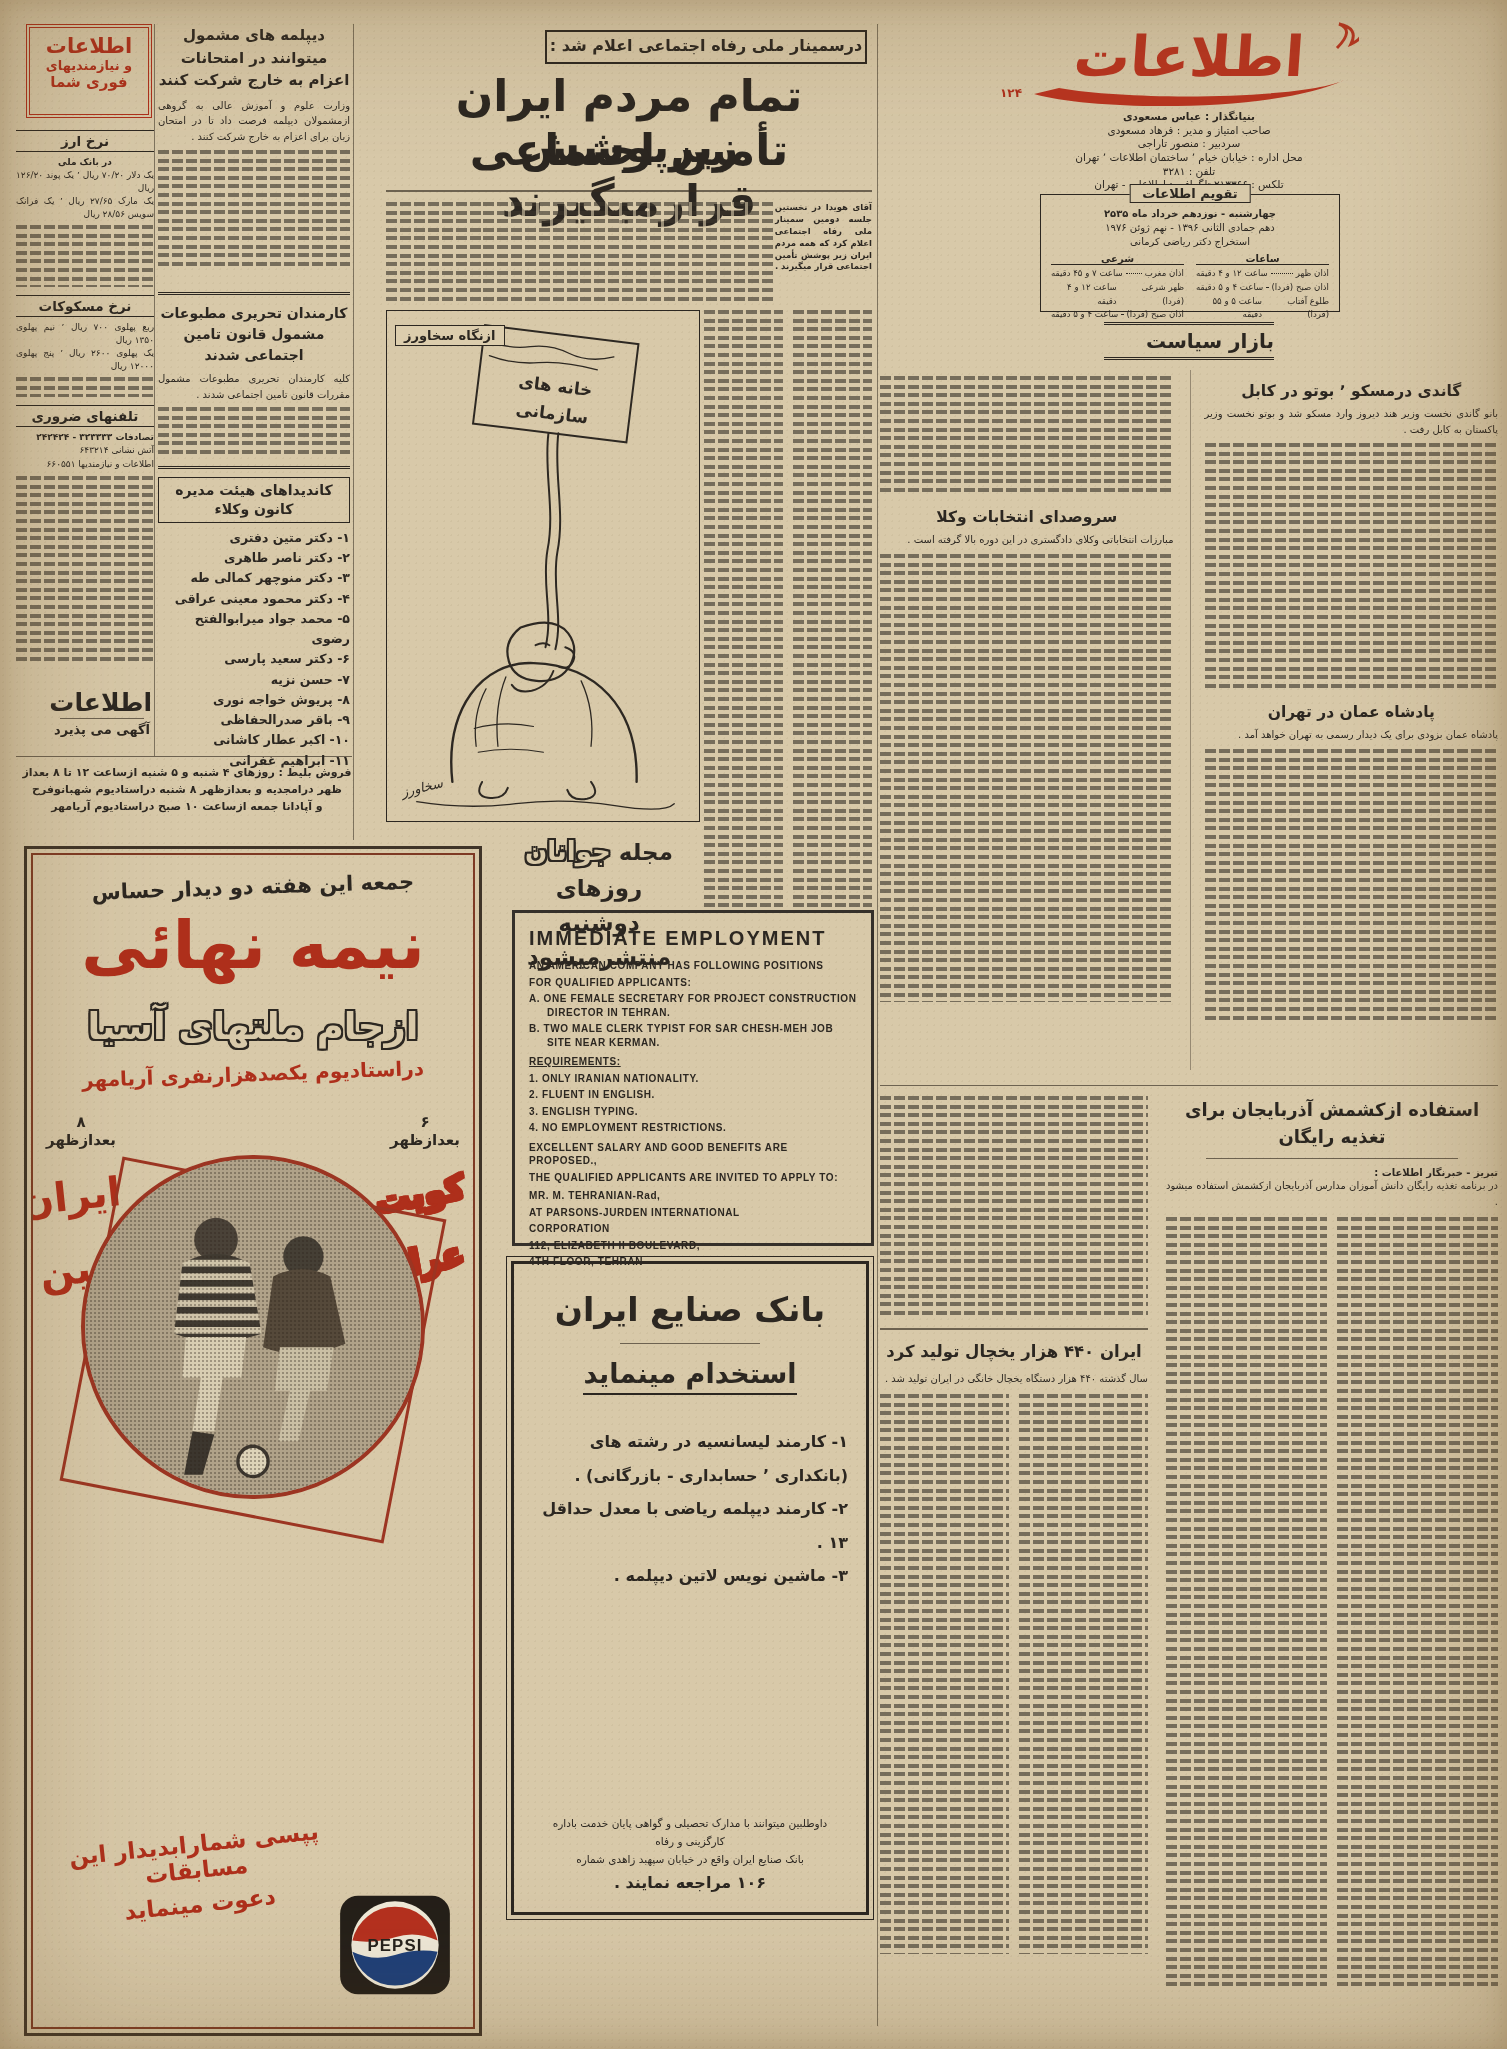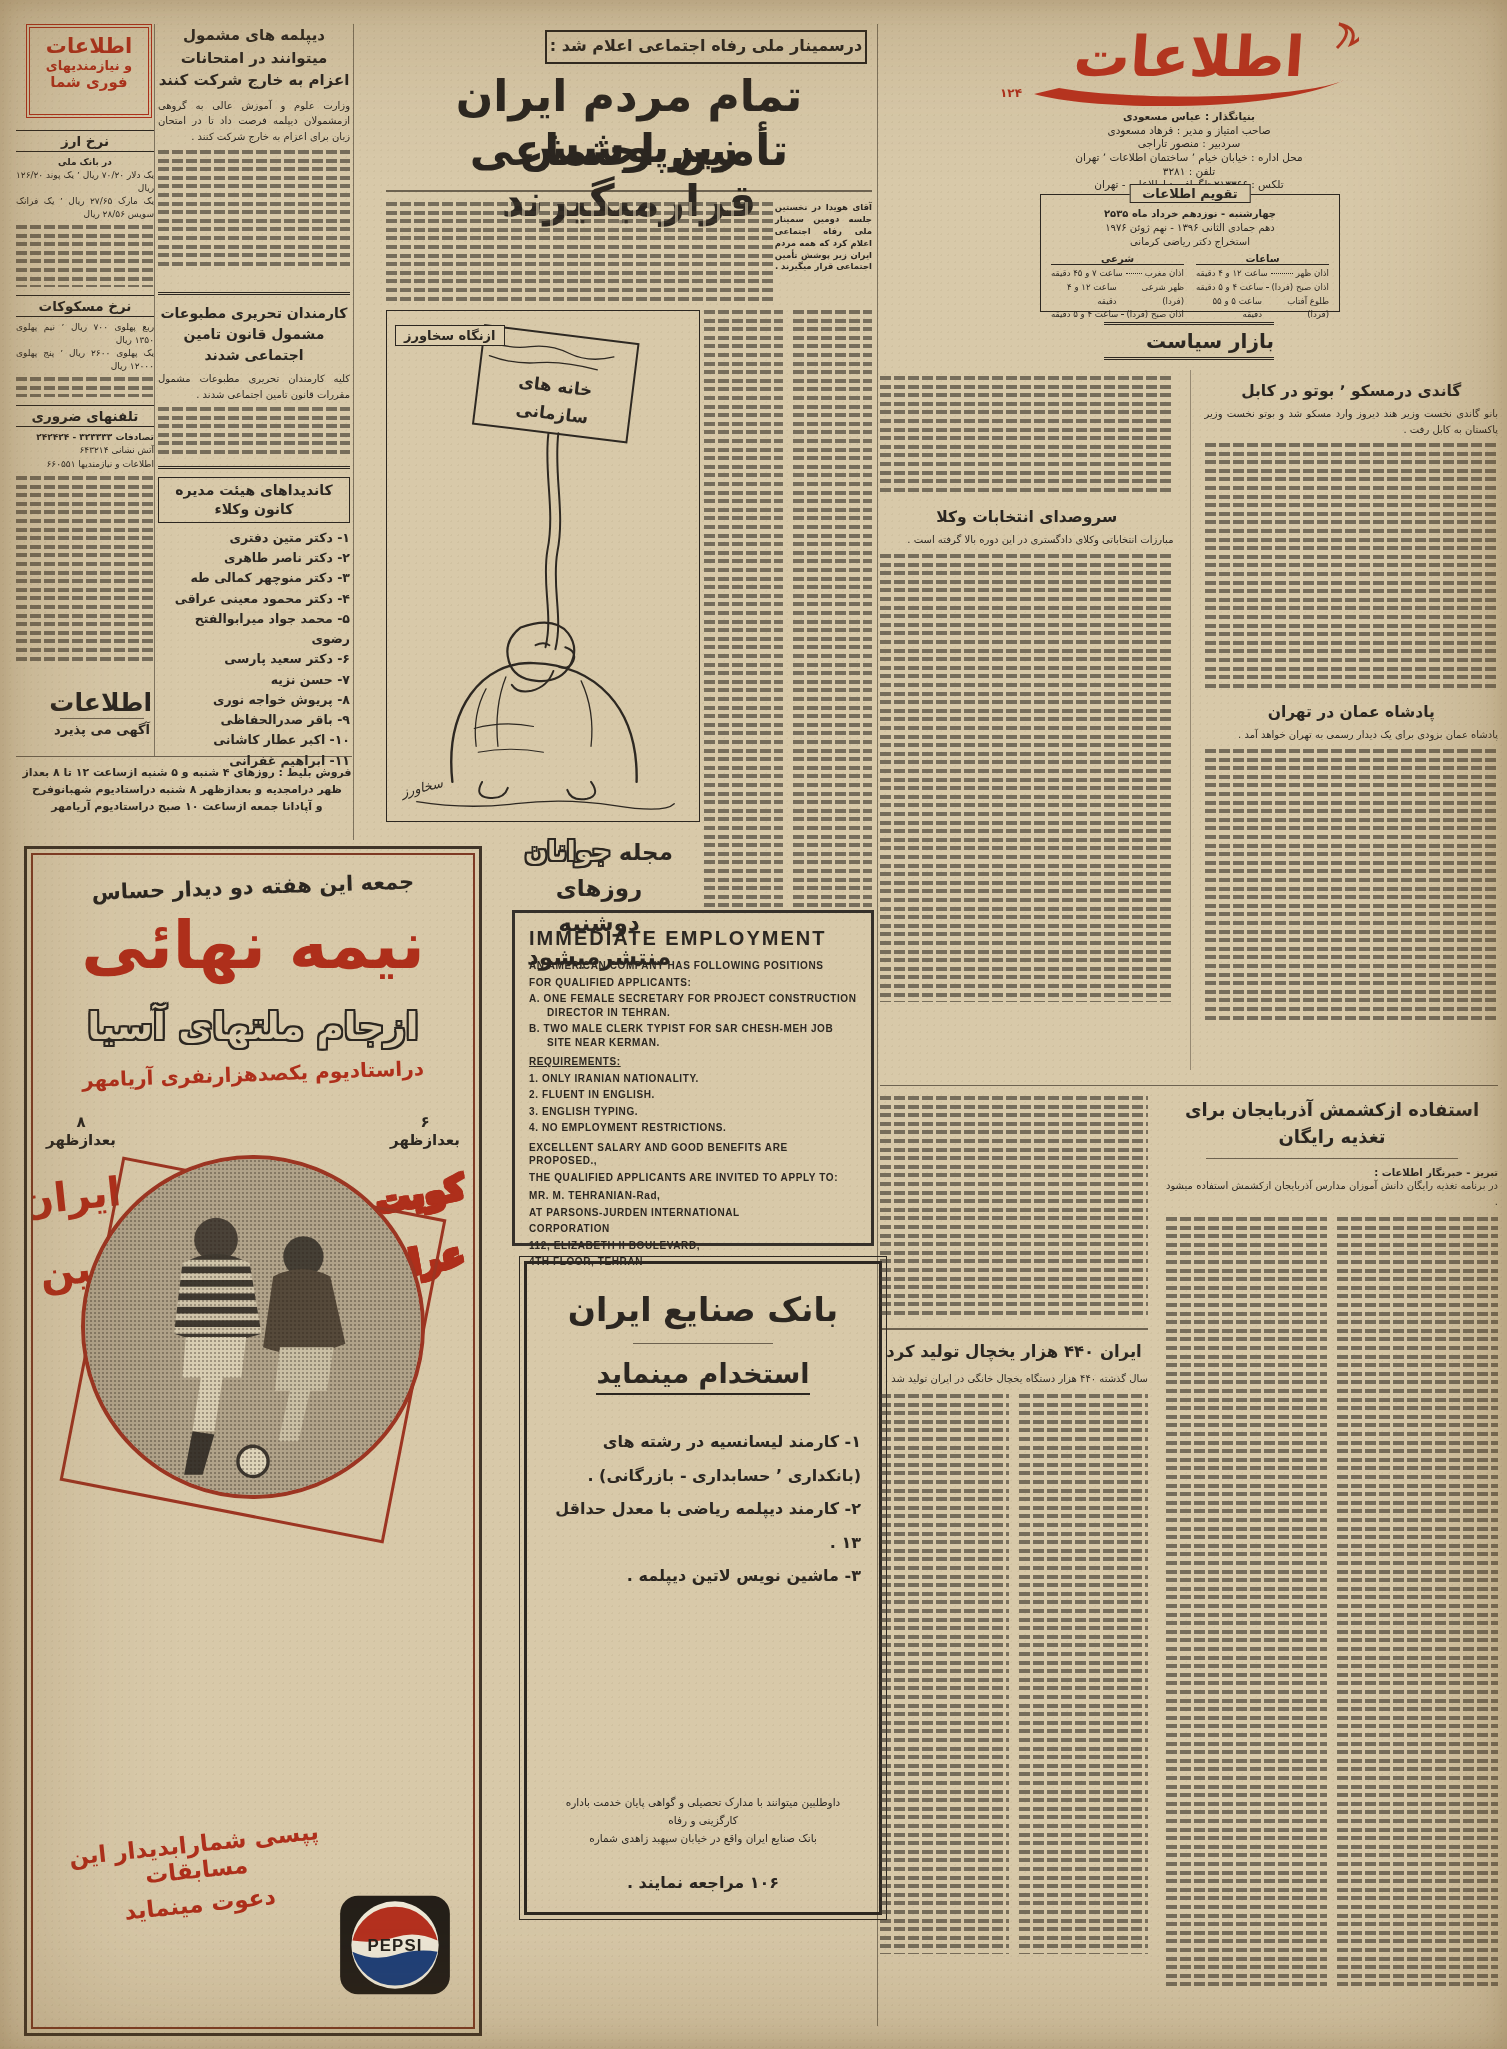--- a/index.html
+++ b/index.html
@@ -280,34 +280,34 @@
     <p class="hang">4. NO EMPLOYMENT RESTRICTIONS.</p>
     <p style="margin-top:6px">EXCELLENT SALARY AND GOOD BENEFITS ARE PROPOSED.,</p>
     <p>THE QUALIFIED APPLICANTS ARE INVITED TO APPLY TO:</p>
     <p style="margin-top:5px">MR. M. TEHRANIAN-Rad,</p>
     <p>AT PARSONS-JURDEN INTERNATIONAL</p>
     <p>CORPORATION</p>
     <p>112, ELIZABETH II BOULEVARD,</p>
     <p>4TH FLOOR, TEHRAN</p>
   </div>
 
-  <div class="abs bank" style="left:519px;top:1256px;width:368px;height:664px">
+  <div class="abs bank" style="left:506px;top:1256px;width:368px;height:664px">
     <div class="bank-in">
       <div class="xb" style="font-size:33px">بانک صنایع ایران</div>
       <div class="hr" style="width:140px;margin:14px 0"></div>
       <div class="xb" style="font-size:27px;border-bottom:2px solid var(--ink);padding-bottom:4px">استخدام مینماید</div>
       <div class="bank-items" style="margin-top:30px">
         <div>۱- کارمند لیسانسیه در رشته های (بانکداری ٬ حسابداری - بازرگانی) .</div>
         <div>۲- کارمند دیپلمه ریاضی با معدل حداقل ۱۳ .</div>
         <div>۳- ماشین نویس لاتین دیپلمه .</div>
       </div>
       <div class="c" style="margin-top:auto;font-size:10.5px;line-height:1.7">
         <div>داوطلبین میتوانند با مدارک تحصیلی و گواهی پایان خدمت باداره کارگزینی و رفاه</div>
         <div>بانک صنایع ایران واقع در خیابان سپهبد زاهدی شماره</div>
-        <div class="xb" style="font-size:16px;margin-top:21px">۱۰۶ مراجعه نمایند .</div>
+        <div class="xb" style="font-size:16px;margin-top:0">۱۰۶ مراجعه نمایند .</div>
       </div>
     </div>
   </div>
 
   <div class="abs c" style="left:880px;top:22px;width:618px;height:162px">
     <div style="position:relative;height:86px">
       <svg class="abs" style="left:50%;top:0;margin-left:-170px" width="340" height="86">
         <path d="M15,72 C80,90 260,90 325,58 C290,76 120,80 40,66 Z" fill="#b93420"></path>
         <path d="M318,26 q18,-18 2,-24 q20,4 12,20 q14,-6 10,-16" stroke="#b93420" stroke-width="3" fill="none"></path>
       </svg>

